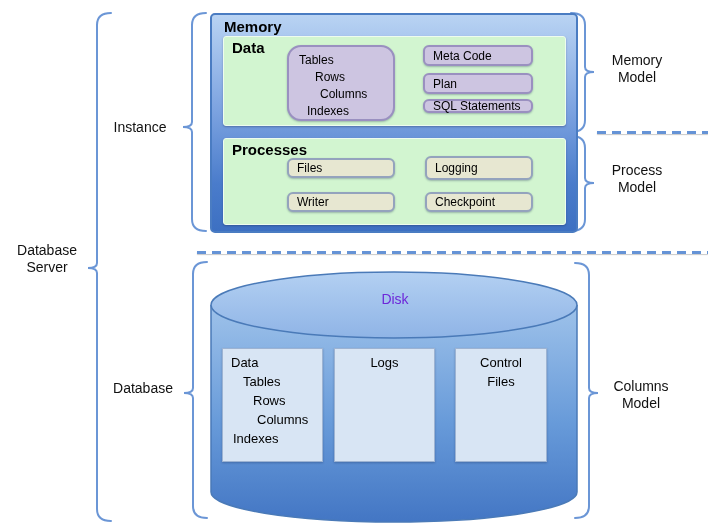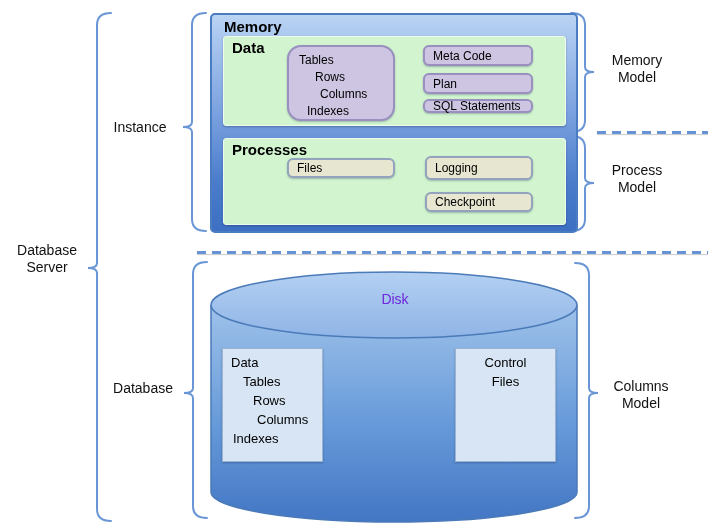--- a/index.html
+++ b/index.html
@@ -108,20 +108,21 @@
       </div>
       <div class="abs purple-pill" style="left:199px;top:8px;width:110px;height:21px;">Meta Code</div>
       <div class="abs purple-pill" style="left:199px;top:36px;width:110px;height:21px;">Plan</div>
       <div class="abs purple-pill" style="left:199px;top:62px;width:110px;height:14px;">SQL Statements</div>
     </div>
 
     <div class="abs green-box" style="left:11px;top:123px;width:343px;height:87px;">
       <div class="abs section-title" style="left:8px;top:2px;">Processes</div>
       <div class="abs tan-pill" style="left:63px;top:19px;width:108px;height:20px;">Files</div>
       <div class="abs tan-pill" style="left:201px;top:17px;width:108px;height:24px;padding-left:8px;">Logging</div>
+      <div class="abs tan-pill" style="left:63px;top:53px;width:108px;height:20px;">Writer</div>
       <div class="abs tan-pill" style="left:201px;top:53px;width:108px;height:20px;">Checkpoint</div>
     </div>
   </div>
 
   <svg class="abs" width="372" height="262" viewBox="0 0 372 262" style="left:209px;top:268px;">
     <defs>
       <linearGradient id="cylbody" x1="0" y1="0" x2="0" y2="1">
         <stop offset="0" stop-color="#9ec2ea"></stop>
         <stop offset="0.55" stop-color="#679ad9"></stop>
         <stop offset="1" stop-color="#4376c4"></stop>
@@ -136,18 +137,21 @@
   </svg>
   <div class="abs disk-label" style="left:330px;top:291px;width:130px;">Disk</div>
 
   <div class="abs file-box" style="left:222px;top:348px;width:101px;height:114px;">
     <div class="f-ind0">Data</div>
     <div class="f-ind1">Tables</div>
     <div class="f-ind2">Rows</div>
     <div class="f-ind3">Columns</div>
     <div class="f-ind4">Indexes</div>
   </div>
-  <div class="abs file-box" style="left:455px;top:348px;width:101px;height:114px;">
+  <div class="abs file-box" style="left:334px;top:348px;width:101px;height:114px;">
+    <div class="centered">Logs</div>
+  </div>
+  <div class="abs file-box" style="left:455px;top:348px;width:92px;height:114px;">
     <div class="centered">Control</div>
     <div class="centered">Files</div>
   </div>
 
 </div>
 
 </body></html>

